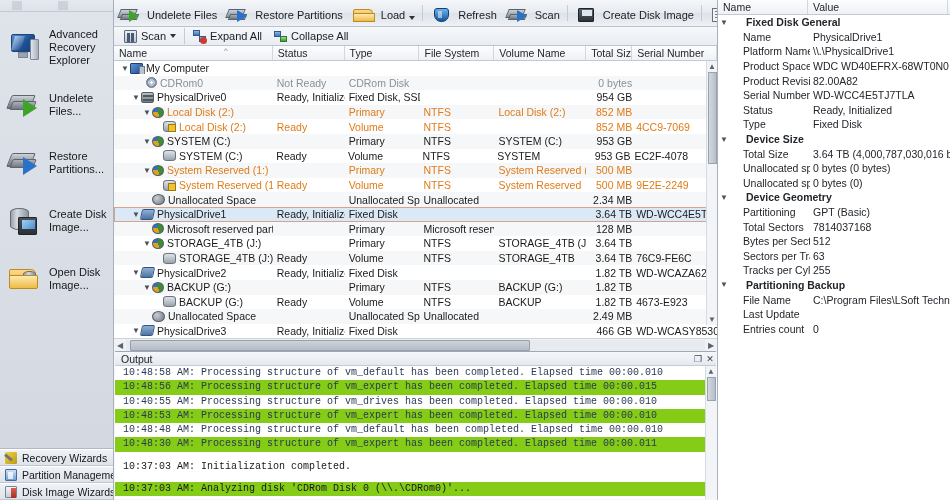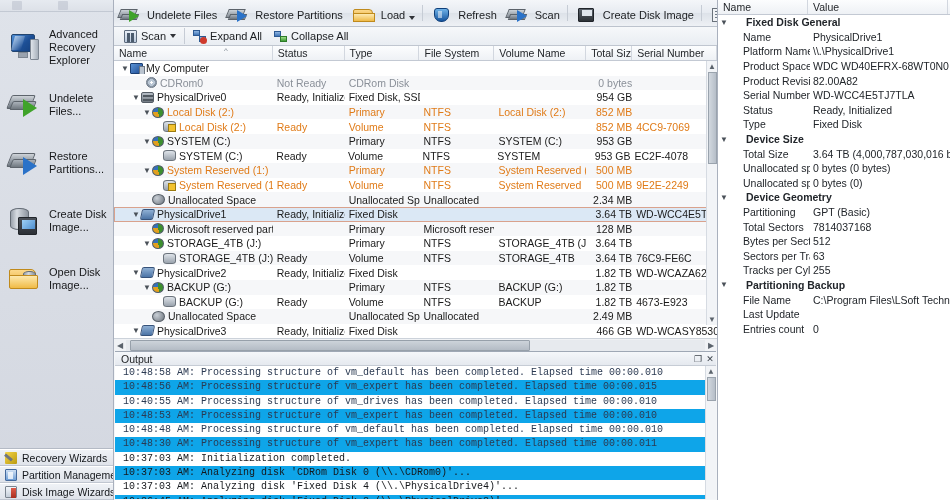--- a/index.html
+++ b/index.html
@@ -238,22 +238,22 @@
   }
   #output-head {
     height:14px; background:linear-gradient(to bottom,#f5f7fa,#e5e9ef);
     border-bottom:1px solid #c6ccd5; display:flex; align-items:center;
     padding-left:6px; font-size:10.5px; color:#1b1d20;
   }
   #output-head .spacer{flex:1;}
   .oh-btn{width:12px;text-align:center;font-size:9px;color:#3e454d;cursor:default;}
   #output-body{flex:1;overflow:hidden;position:relative;font-family:"Liberation Mono",monospace;font-size:10px;}
   .log { height:14.3px; line-height:14.3px; padding-left:8px; white-space:nowrap; color:#2b3a52;}
-  .log.alt{background:#0ea5e9;}
-  .log.black{color:#15181c;}
+  .log.alt{background:#84cc16;}
+  .log.black{color:#15181c;margin-top:8px;}
   #out-vscroll{position:absolute;right:0;top:0;width:11px;bottom:0;background:#f2f4f7;border-left:1px solid #d6dbe2;}
   #out-vscroll .vs-thumb{height:24px;}
 
   
   #rightpane {
     width:233px; height:500px; background:#fff;
     border-left:1px solid #a9b0bd; display:flex; flex-direction:column;
   }
   #rp-head {
     height:15px; flex:none; display:flex;

